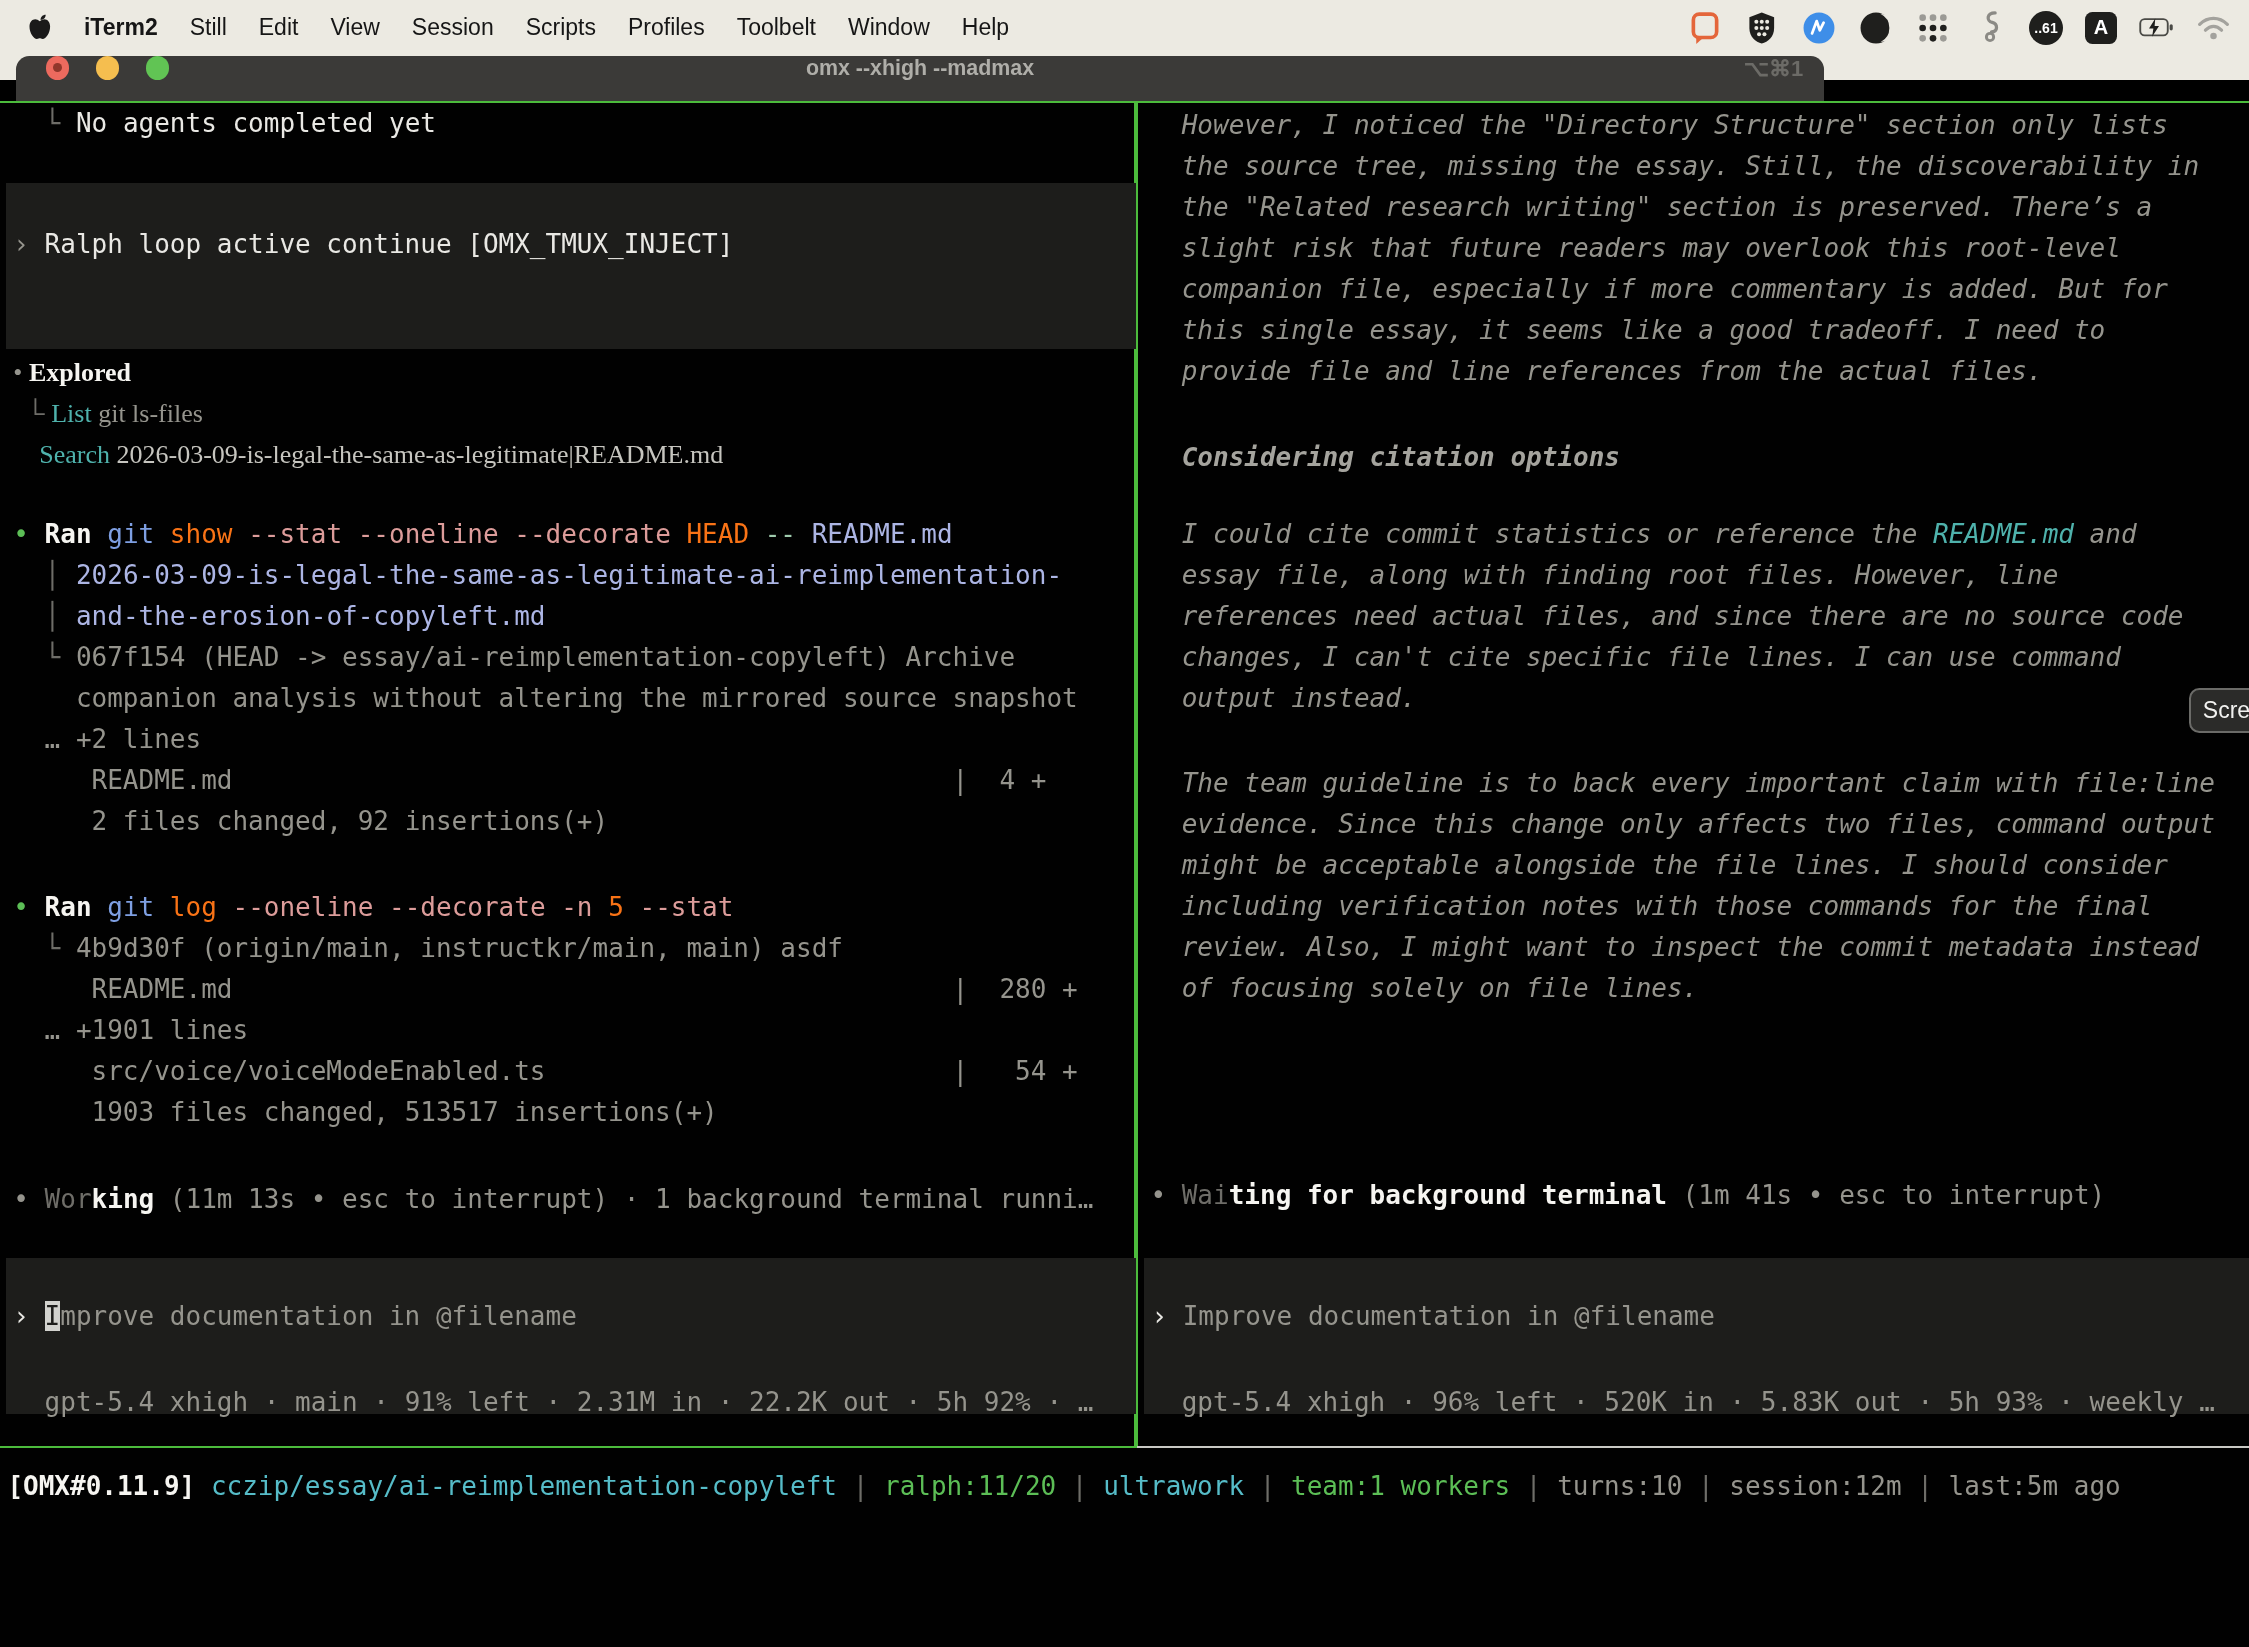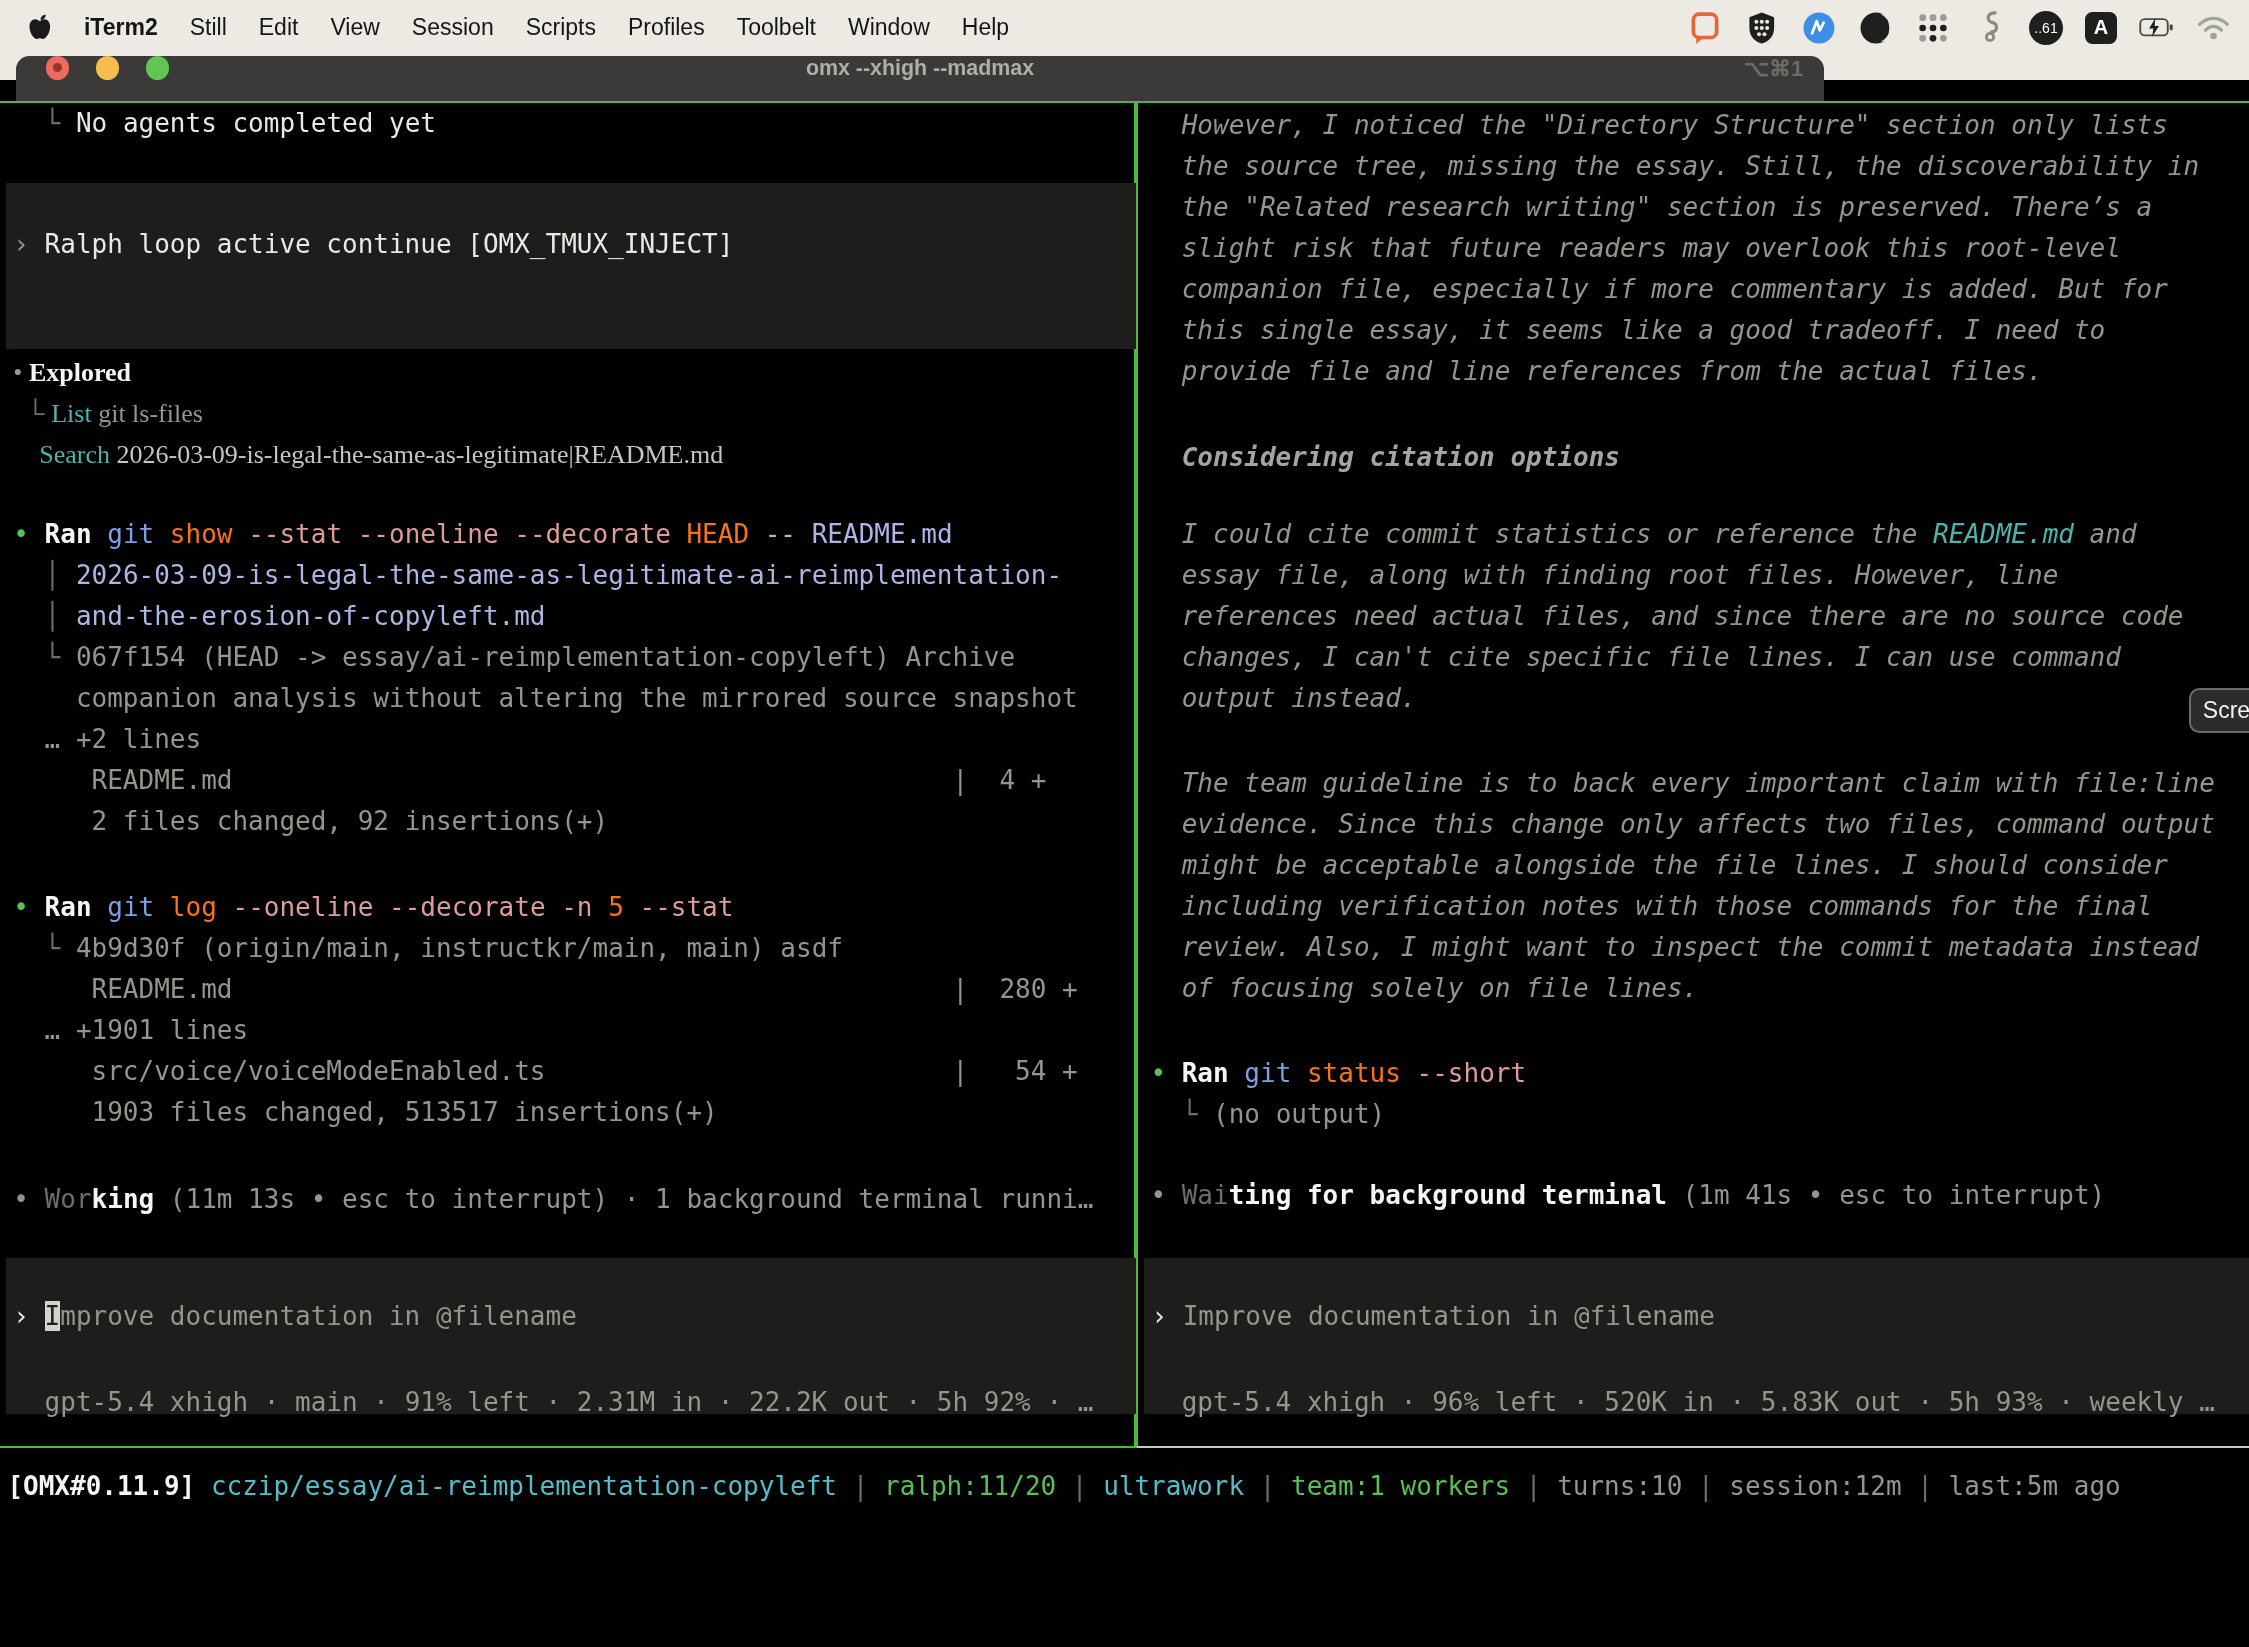--- a/index.html
+++ b/index.html
@@ -10,21 +10,21 @@
             display:flex;align-items:center;font-family:"Liberation Sans",sans-serif;
             font-size:23px;color:#161616;z-index:5;}
   .apple{margin-left:28px;margin-right:7.4px;display:flex;align-items:center;}
   .menu-items{display:flex;gap:32px;margin-left:25px;align-items:flex-end;}
   .menu-item{cursor:default;}
   .menu-item.bold{font-weight:bold;}
   .status-icons{margin-left:auto;display:flex;align-items:center;gap:22px;margin-right:19px;}
   .sico{display:flex;align-items:center;justify-content:center;width:35px;height:35px;}
   .circle-badge{width:34px;height:34px;border-radius:50%;background:#1F1F1D;color:#fff;
                 display:flex;align-items:center;justify-content:center;font-size:14px;
-                font-family:"Liberation Sans",sans-serif;font-weight:normal;}
+                font-family:"Liberation Sans",sans-serif;font-weight:bold;}
   .key-badge{width:32px;height:32px;border-radius:7.4px;background:#1F1F1D;color:#fff;
              display:flex;align-items:center;justify-content:center;font-size:20px;
              font-family:"Liberation Sans",sans-serif;font-weight:bold;}
   
   .desktop-strip{position:absolute;top:55px;left:0;width:2250px;height:25px;background:#ECEAE2;}
   .titlebar{position:absolute;top:56px;left:16px;width:1808px;height:45px;background:#3B3A38;
             border-radius:13.3px 13.3px 0 0;display:flex;align-items:flex-start;z-index:6;}
   .traffic{display:flex;gap:26.6px;margin-left:29.5px;}
   .light{width:23.6px;height:23.6px;border-radius:50%;position:relative;}
   .light.red{background:#EC6A5E;}
@@ -259,24 +259,20 @@
 
   <div class="tblock para" style="top:662px;left:1143px;right:0;padding-left:7.4px;overflow:hidden;">
       <div class="tl"><span class="s-g">  The team guideline is to back every important claim with file:line</span></div>
       <div class="tl"><span class="s-g">  evidence. Since this change only affects two files, command output</span></div>
       <div class="tl"><span class="s-g">  might be acceptable alongside the file lines. I should consider</span></div>
       <div class="tl"><span class="s-g">  including verification notes with those commands for the final</span></div>
       <div class="tl"><span class="s-g">  review. Also, I might want to inspect the commit metadata instead</span></div>
       <div class="tl"><span class="s-g">  of focusing solely on file lines.</span></div>
     </div>
 
-  <div class="tblock" style="top:952px;left:1143px;right:0;padding-left:7.4px;">
-      <div class="tl"><span class="s-gr">• </span><span class="s-bw">Ran </span><span class="s-bl">git </span><span class="s-arg">status </span><span class="s-sal">--short</span></div>
-      <div class="tl"><span class="s-dg">  └ </span><span class="s-g">(no output)</span></div>
-    </div>
 
   <div class="tblock" style="top:1074px;left:1143px;right:0;padding-left:7.4px;">
       <div class="tl"><span class="s-g">• </span><span class="s-dg">Wai</span><span class="s-bw">ting for background terminal</span><span class="s-g"> (1m 41s • esc to interrupt)</span></div>
     </div>
 
   <div class="tbox" style="top:1157px;left:1144px;width:1101px;height:118px;padding:38px 0 0 7.4px;">
       <div class="tl"><span class="s-w">› </span><span class="s-g">Improve documentation in @filename</span></div>
     </div>
 
   <div class="tblock" style="top:1281px;left:1143px;right:0;padding-left:7.4px;">

